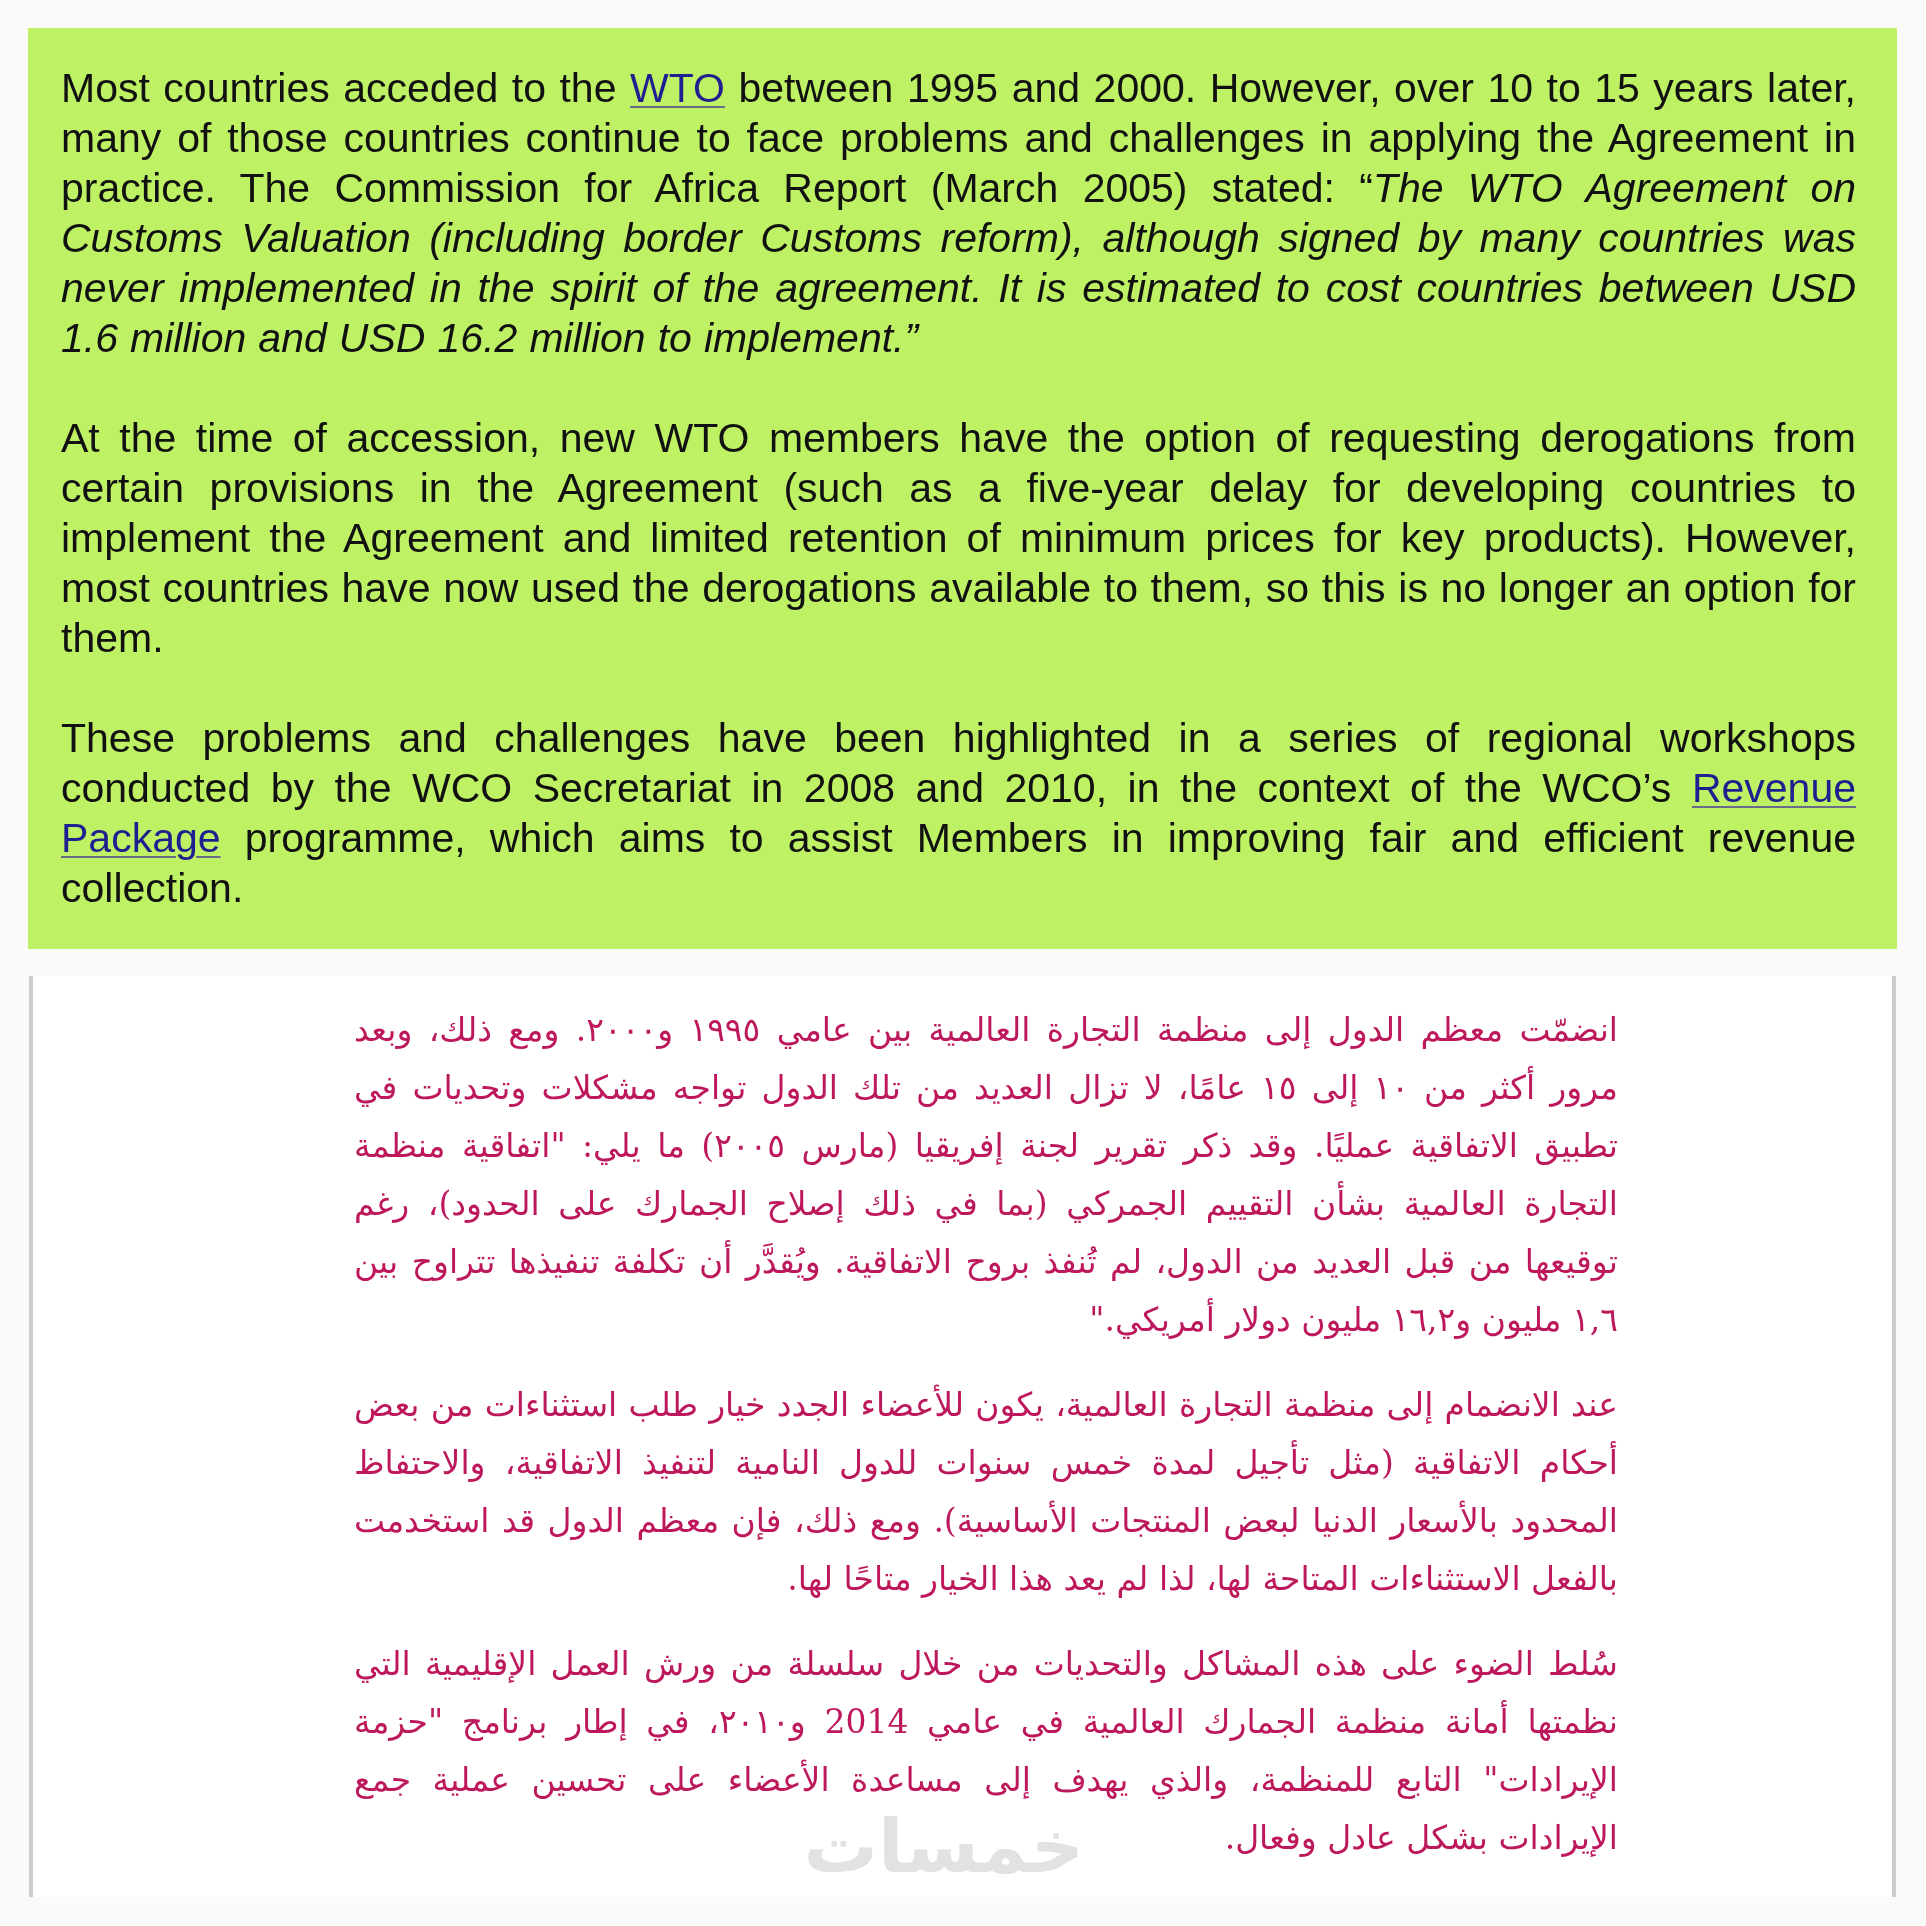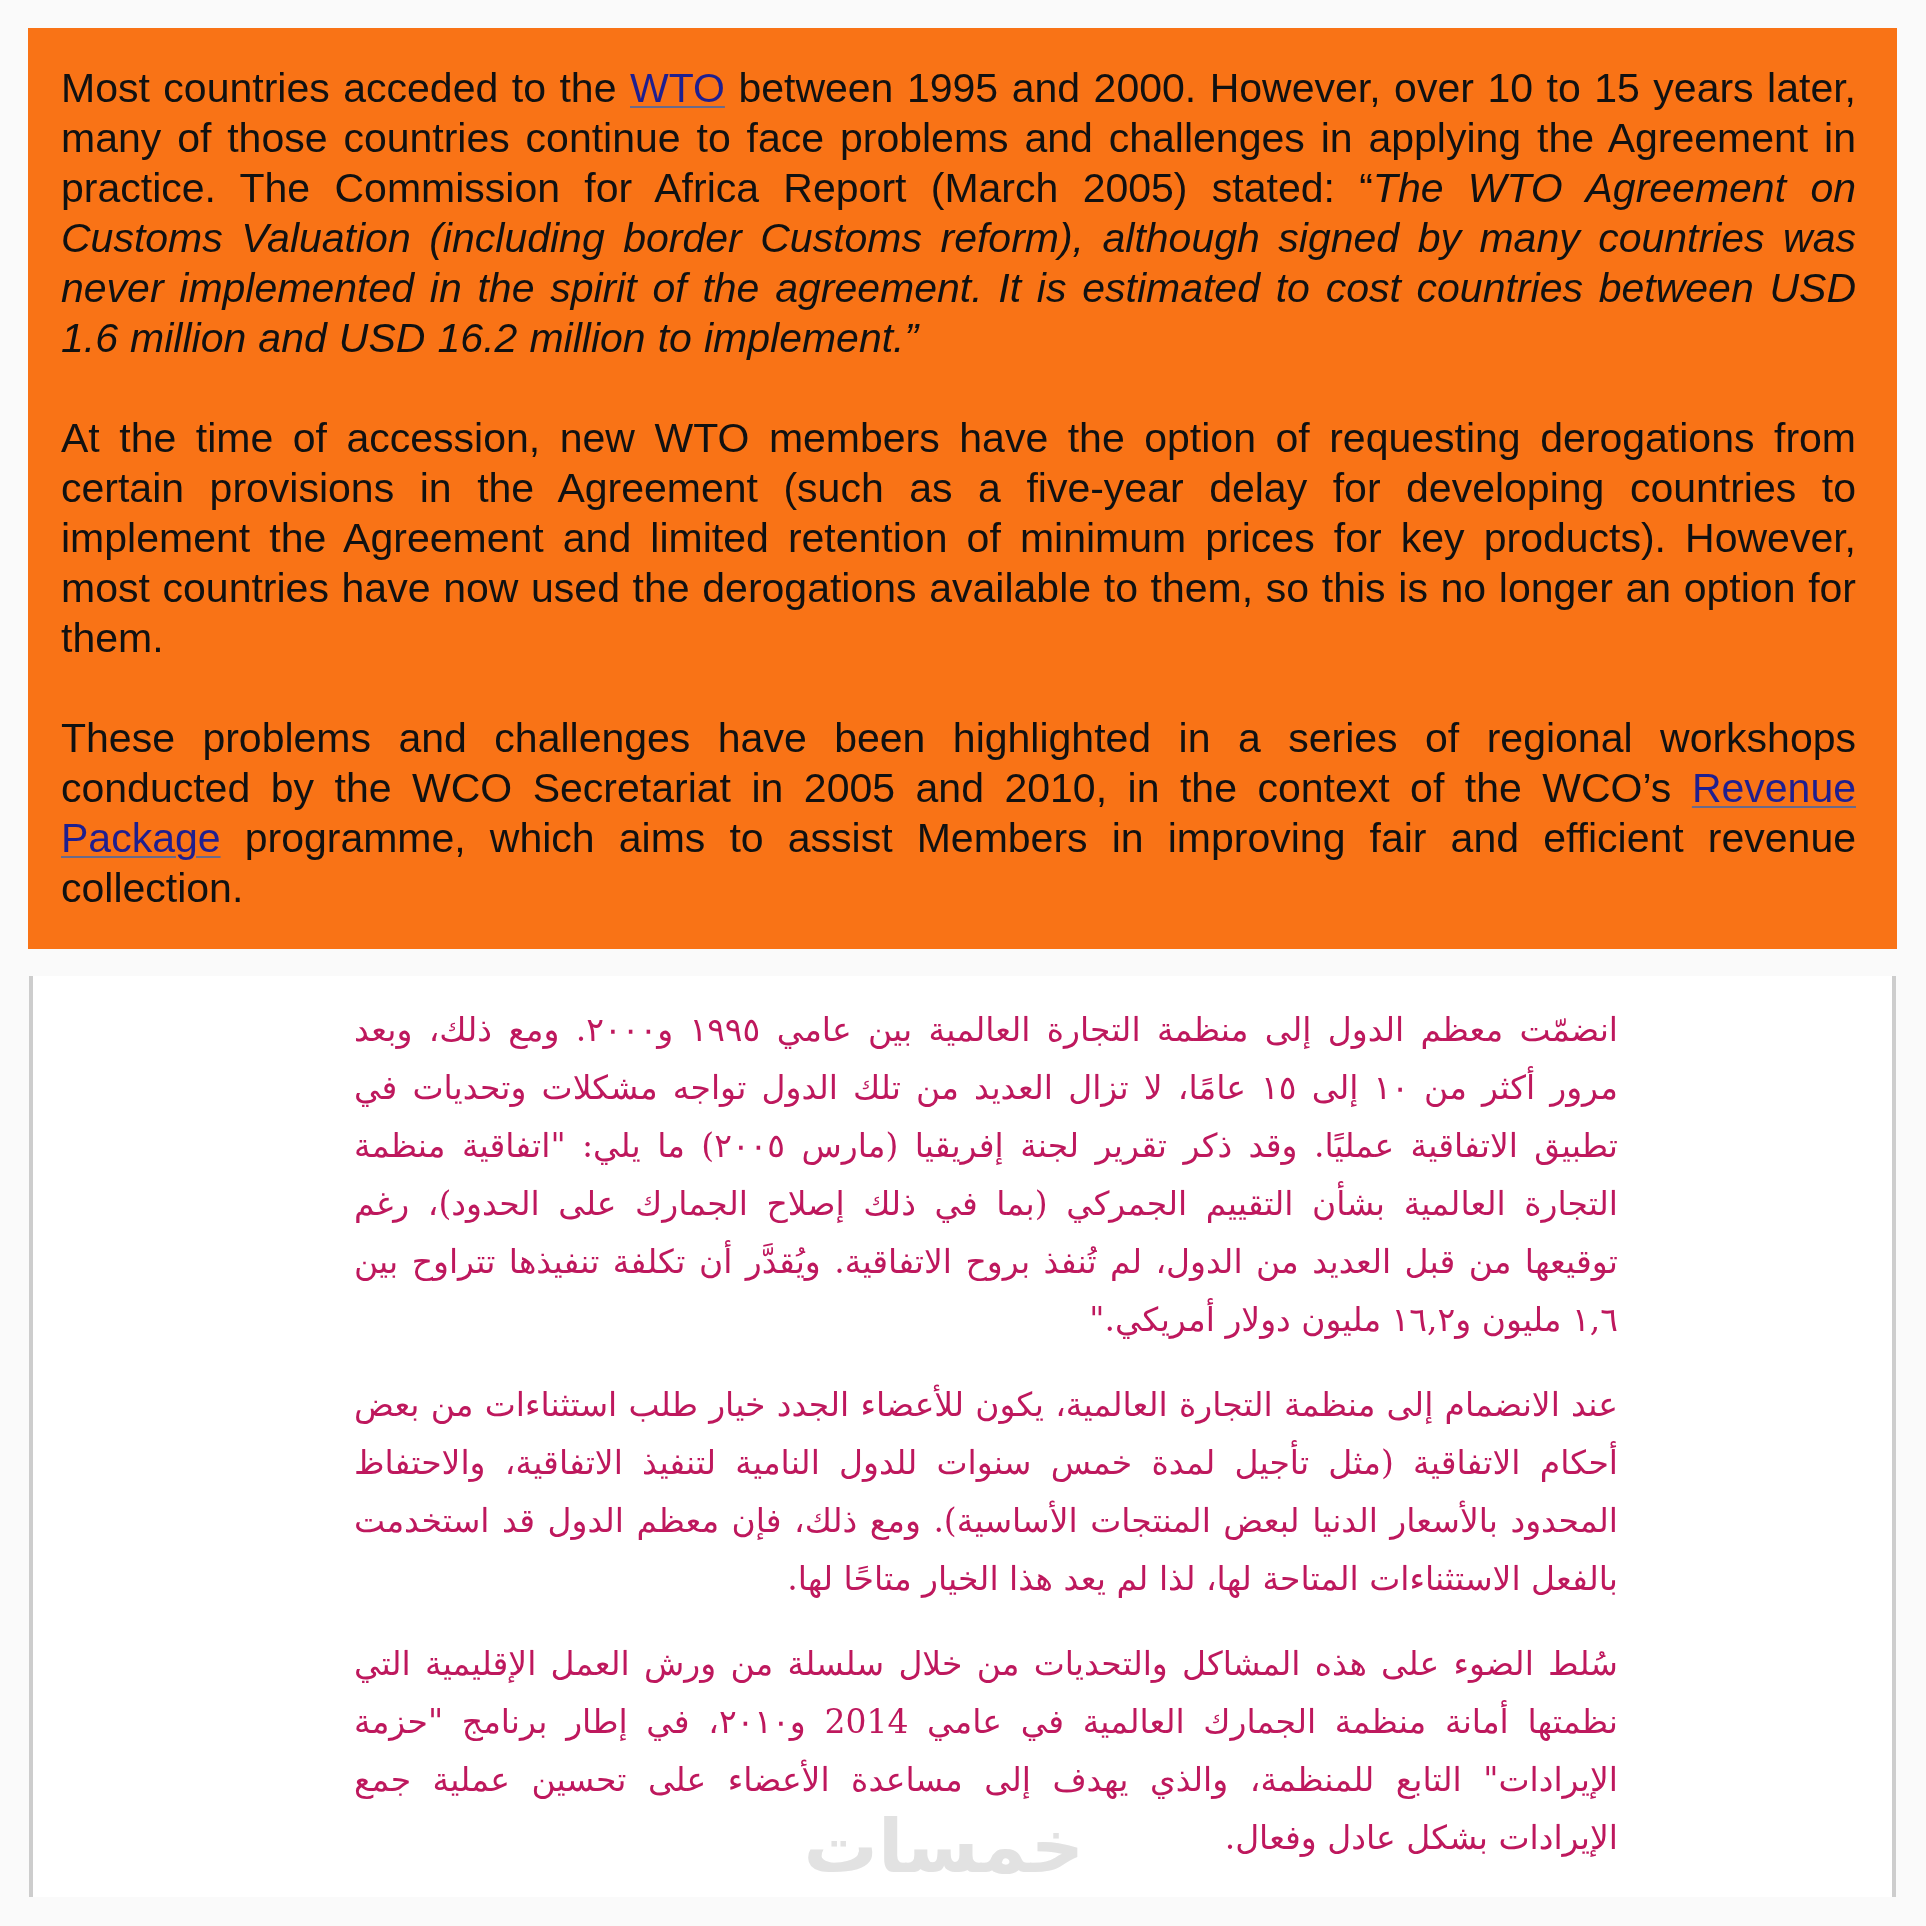--- a/index.html
+++ b/index.html
@@ -12,21 +12,21 @@
     height: 1926px;
     position: relative;
     overflow: hidden;
   }
   .en-card {
     position: absolute;
     left: 28px;
     top: 28px;
     width: 1869px;
     height: 921px;
-    background: #f97316;
+    background: #bef264;
     box-sizing: border-box;
     padding: 35px 41px 0 33px;
   }
   .en-text {
     font-family: "Liberation Sans", sans-serif;
     font-size: 41px;
     line-height: 50px;
     color: #111111;
     text-align: justify;
     word-spacing: 0.7px;
@@ -86,21 +86,21 @@
     letter-spacing: 2.7px;
   }
 </style>
 </head>
 <body>
 
 <div class="en-card">
   <div class="en-text">
     <p><span>Most countries acceded to the </span><a class="link">WTO</a><span> between 1995 and 2000.  However, over 10 to 15 years later, many of those countries continue to face problems and challenges in applying the Agreement in practice.  The Commission for Africa Report (March 2005) stated: “</span><span class="quote">The WTO Agreement on Customs Valuation (including border Customs reform), although signed by many countries was never implemented in the spirit of the agreement. It is estimated to cost countries between USD 1.6 million and USD 16.2 million to implement.”</span></p>
     <p>At the time of accession, new WTO members have the option of requesting derogations from certain provisions in the Agreement (such as a five-year delay for developing countries to implement the Agreement and limited retention of minimum prices for key products). However, most countries have now used the derogations available to them, so this is no longer an option for them.</p>
-    <p><span>These problems and challenges have been highlighted in a series of regional workshops conducted by the WCO Secretariat in 2005 and 2010, in the context of the WCO’s </span><a class="link">Revenue Package</a><span> programme, which aims to assist Members in improving fair and efficient revenue collection.</span></p>
+    <p><span>These problems and challenges have been highlighted in a series of regional workshops conducted by the WCO Secretariat in 2008 and 2010, in the context of the WCO’s </span><a class="link">Revenue Package</a><span> programme, which aims to assist Members in improving fair and efficient revenue collection.</span></p>
   </div>
 </div>
 
 <div class="ar-card">
   <div class="ar-text">
     <p>انضمّت معظم الدول إلى منظمة التجارة العالمية بين عامي ١٩٩٥ و٢٠٠٠. ومع ذلك، وبعد مرور أكثر من ١٠ إلى ١٥ عامًا، لا تزال العديد من تلك الدول تواجه مشكلات وتحديات في تطبيق الاتفاقية عمليًا. وقد ذكر تقرير لجنة إفريقيا (مارس ٢٠٠٥) ما يلي: "اتفاقية منظمة التجارة العالمية بشأن التقييم الجمركي (بما في ذلك إصلاح الجمارك على الحدود)، رغم توقيعها من قبل العديد من الدول، لم تُنفذ بروح الاتفاقية. ويُقدَّر أن تكلفة تنفيذها تتراوح بين ١,٦ مليون و١٦,٢ مليون دولار أمريكي."</p>
     <p>عند الانضمام إلى منظمة التجارة العالمية، يكون للأعضاء الجدد خيار طلب استثناءات من بعض أحكام الاتفاقية (مثل تأجيل لمدة خمس سنوات للدول النامية لتنفيذ الاتفاقية، والاحتفاظ المحدود بالأسعار الدنيا لبعض المنتجات الأساسية). ومع ذلك، فإن معظم الدول قد استخدمت بالفعل الاستثناءات المتاحة لها، لذا لم يعد هذا الخيار متاحًا لها.</p>
     <p>سُلط الضوء على هذه المشاكل والتحديات من خلال سلسلة من ورش العمل الإقليمية التي نظمتها أمانة منظمة الجمارك العالمية في عامي 2014 و٢٠١٠، في إطار برنامج "حزمة الإيرادات" التابع للمنظمة، والذي يهدف إلى مساعدة الأعضاء على تحسين عملية جمع الإيرادات بشكل عادل وفعال.</p>
   </div>
   <div class="watermark">خمسات</div>

